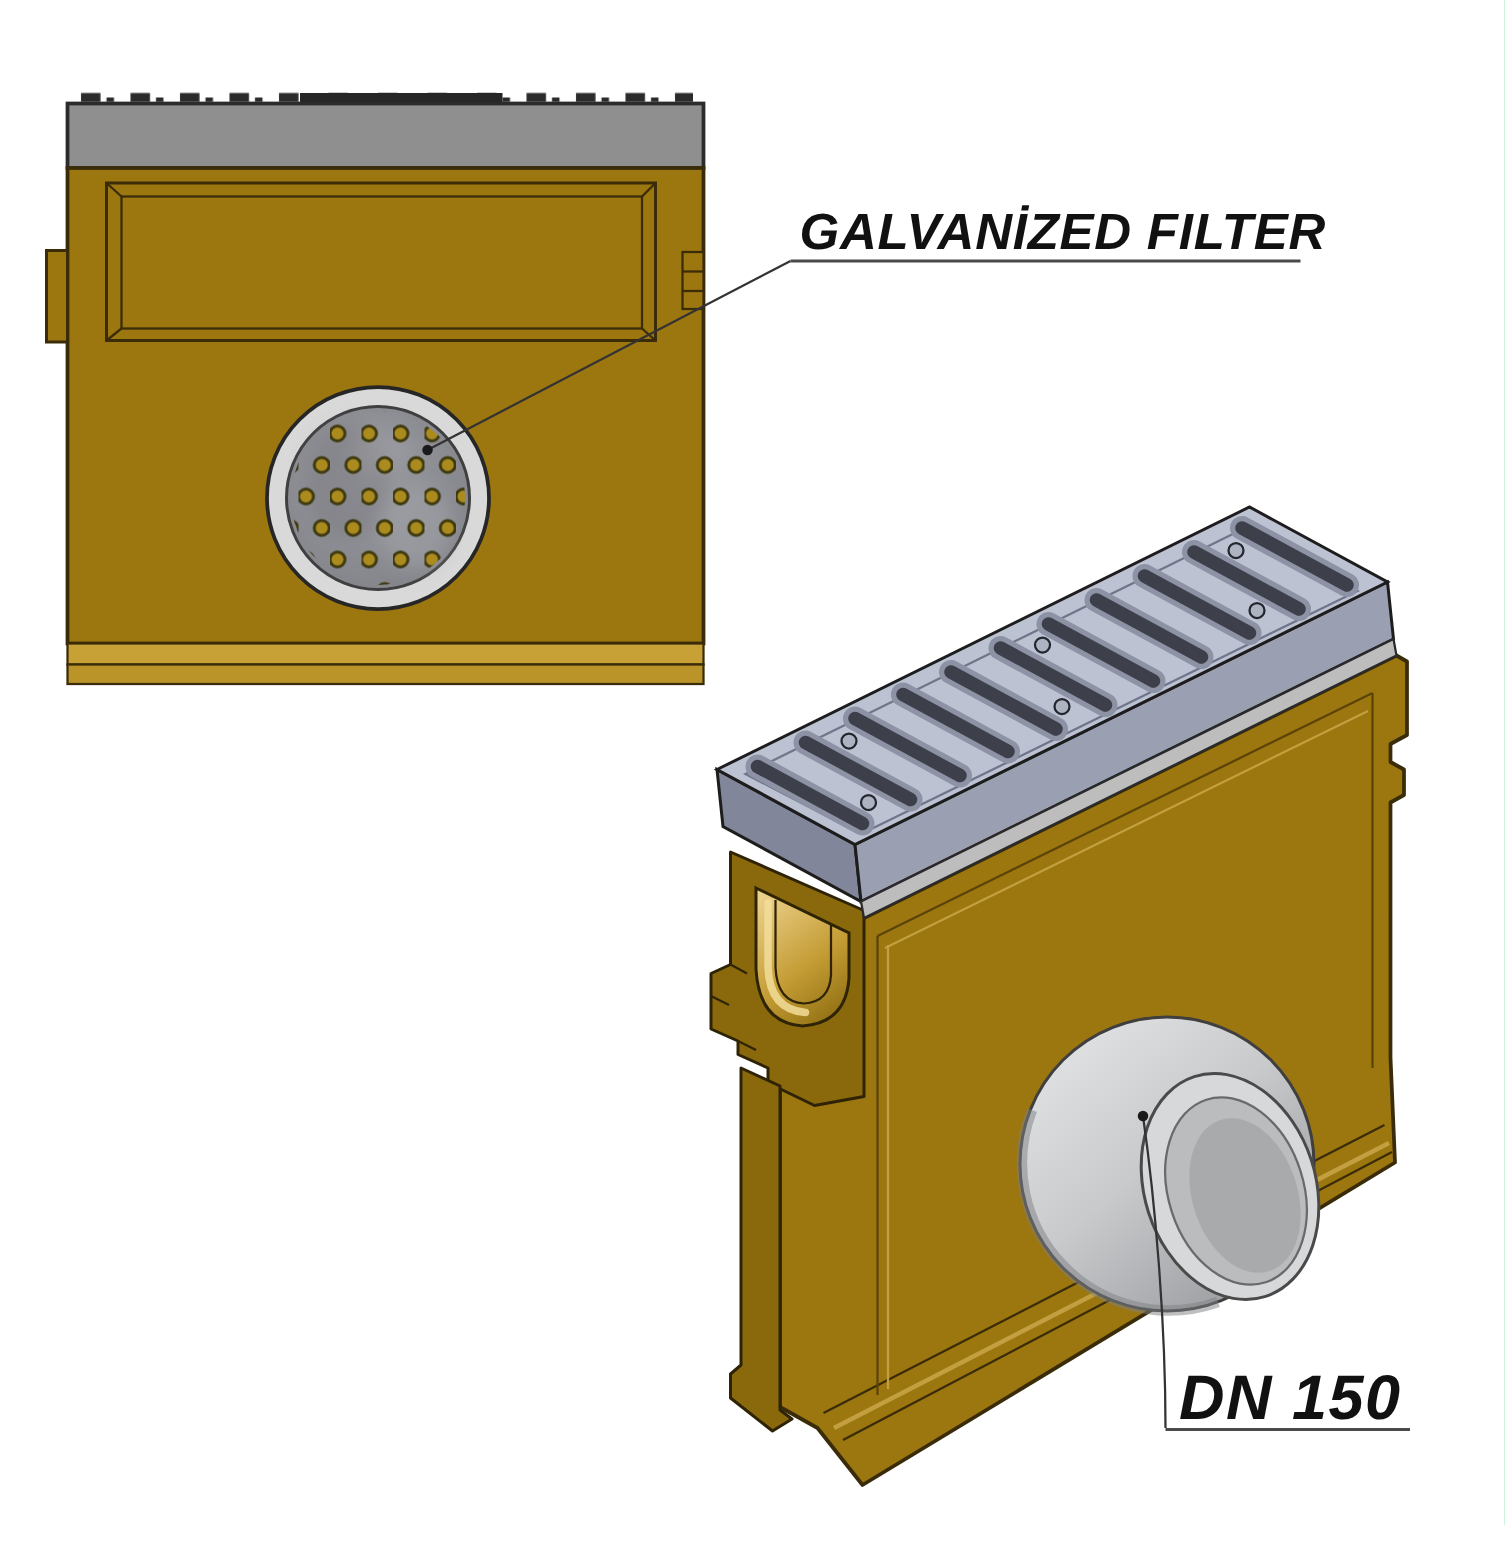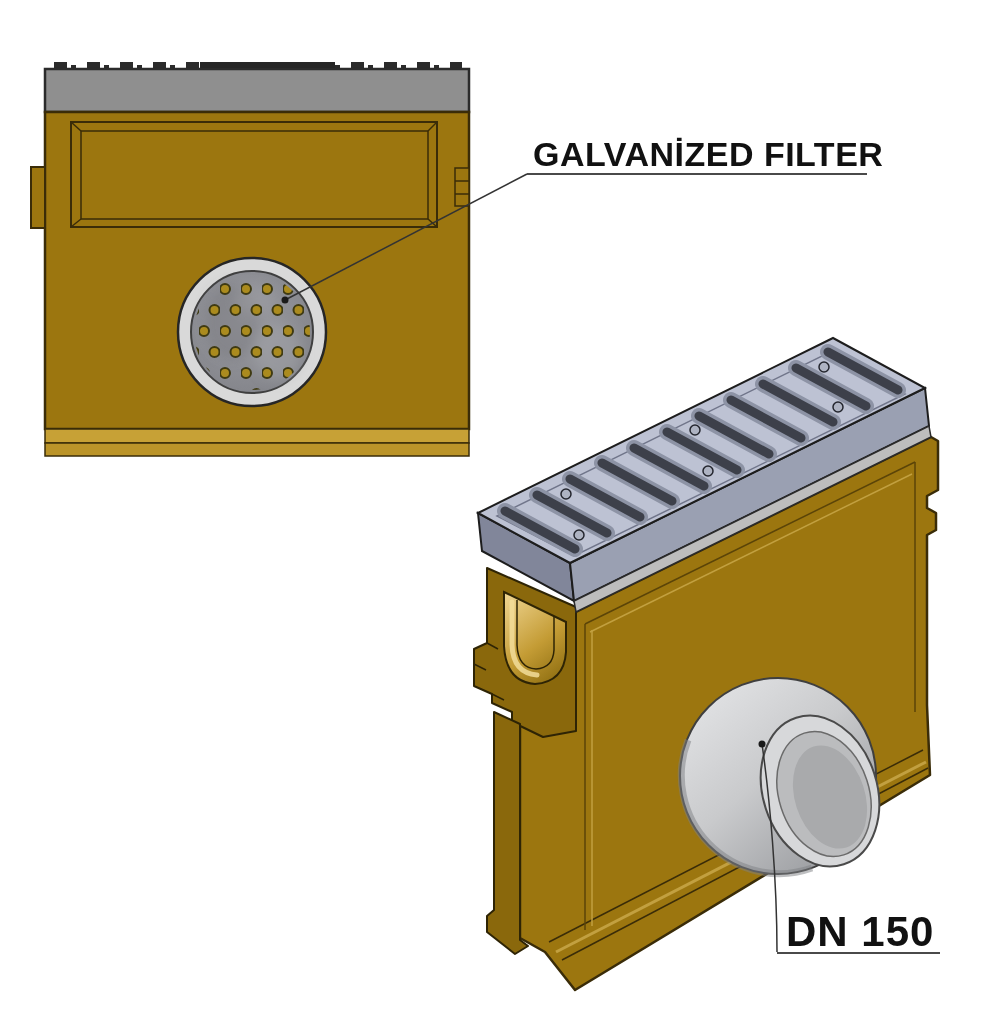--- a/index.html
+++ b/index.html
@@ -2,20 +2,21 @@
 <html><head>
 <meta charset="utf-8">
 <style>
   html,body{margin:0;padding:0;background:#ffffff;}
   .canvas{
     position:relative;
     width:1003px;height:1036px;
     background:#22c55e;
     overflow:hidden;
     font-family:"Liberation Sans", sans-serif;
+    font-style:italic;
   }
   .canvas svg{position:absolute;left:0;top:0;}
   text{font-family:"Liberation Sans", sans-serif;}
 </style>
 </head>
 <body>
 
 <div class="canvas">
 <svg width="1003" height="1036" viewBox="0 0 1003 1036" xmlns="http://www.w3.org/2000/svg">
   <defs>

